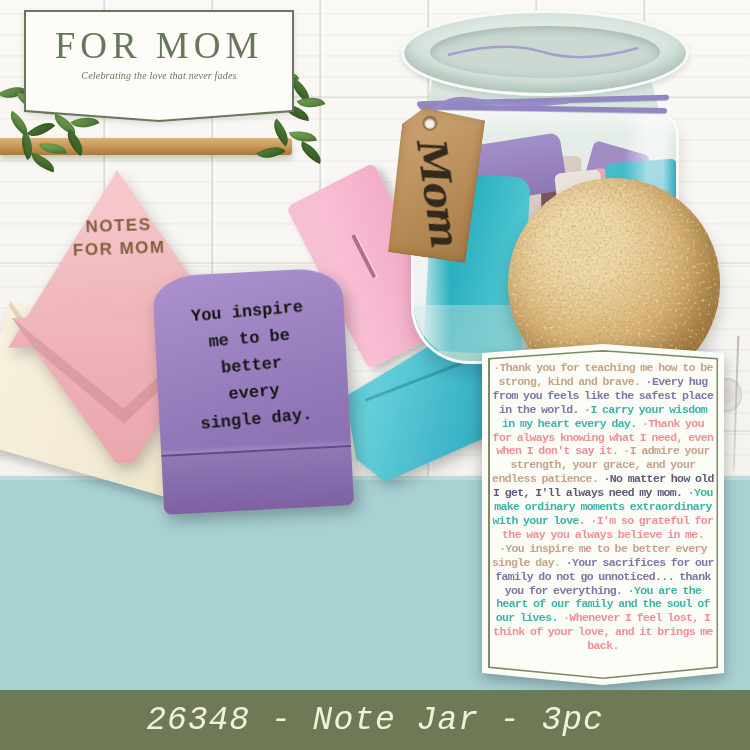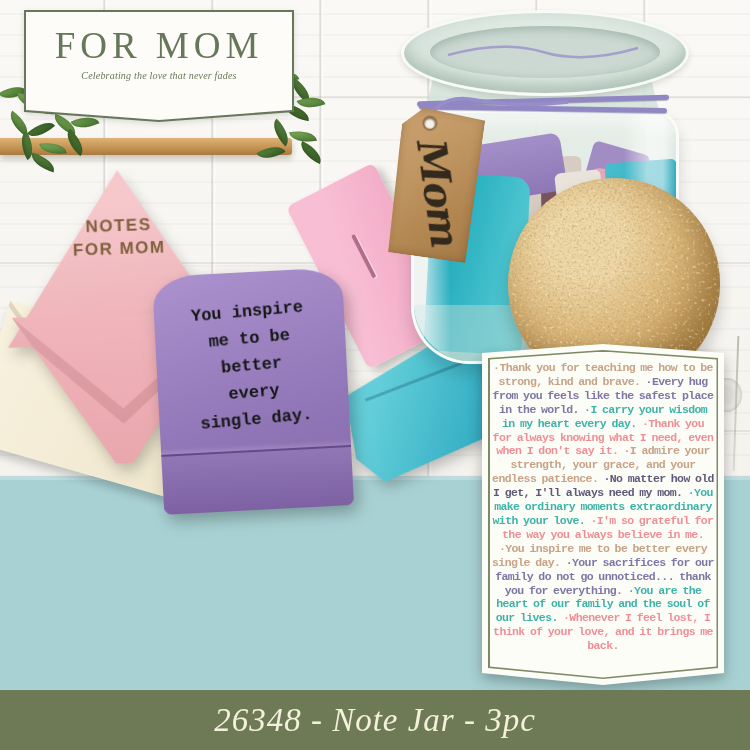--- a/index.html
+++ b/index.html
@@ -156,21 +156,21 @@
         clip-path:polygon(0 8px,50% 0,100% 8px,100% calc(100% - 11px),50% 100%,0 calc(100% - 11px));}
   .card .c-face{position:absolute;inset:7.5px;background:#fdfdf8;
         clip-path:polygon(0 8px,50% 0,100% 8px,100% calc(100% - 11px),50% 100%,0 calc(100% - 11px));}
   .card .c-text{position:absolute;left:9px;right:9px;top:17px;text-align:center;
         font-family:"Liberation Mono",monospace;font-weight:700;font-size:11.5px;
         line-height:13.9px;letter-spacing:-0.6px;word-spacing:-1px;}
 
   
   .footer{position:absolute;left:0;top:690px;width:750px;height:60px;background:#6e7a55;z-index:10;
         display:flex;align-items:center;justify-content:center;}
-  .footer-label{font-family:Liberation Serif, serif;font-style:italic;font-size:33px;
+  .footer-label{font-family:Liberation Mono, monospace;font-style:italic;font-size:33px;
         letter-spacing:1px;color:#f3f0dc;}
 </style>
 </head>
 <body>
 
 <div id="stage">
 
   <div class="wood"></div>
   <div class="hseam" style="top:96px"></div>
   <div class="hseam" style="top:262px"></div>

